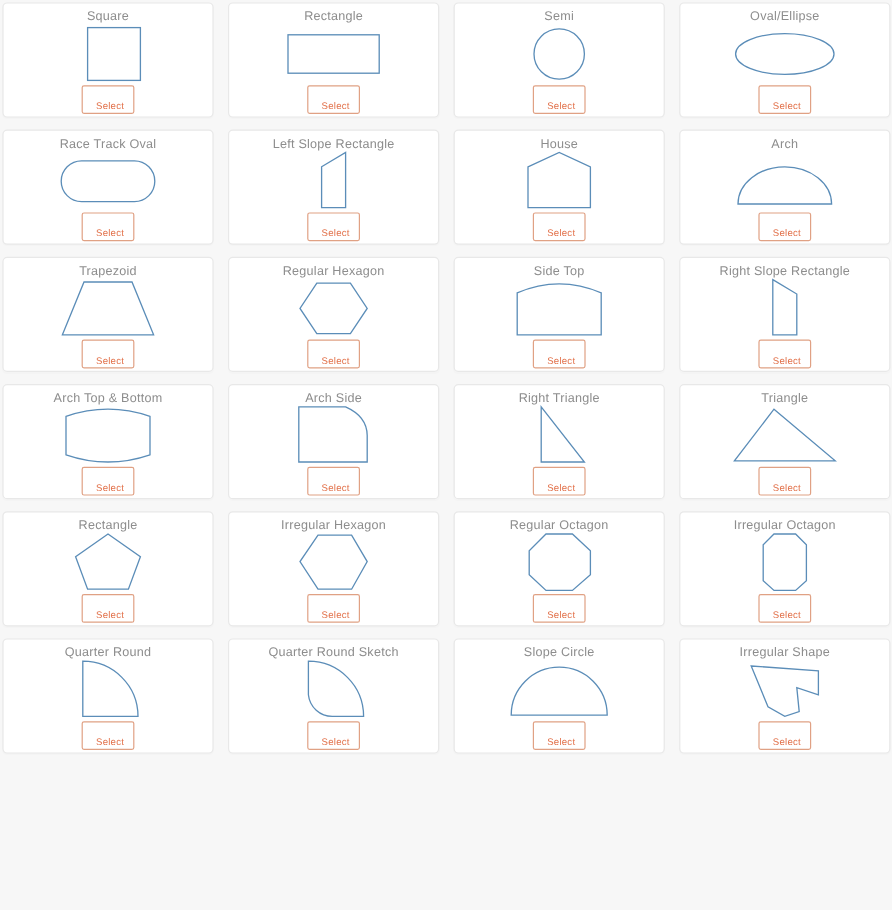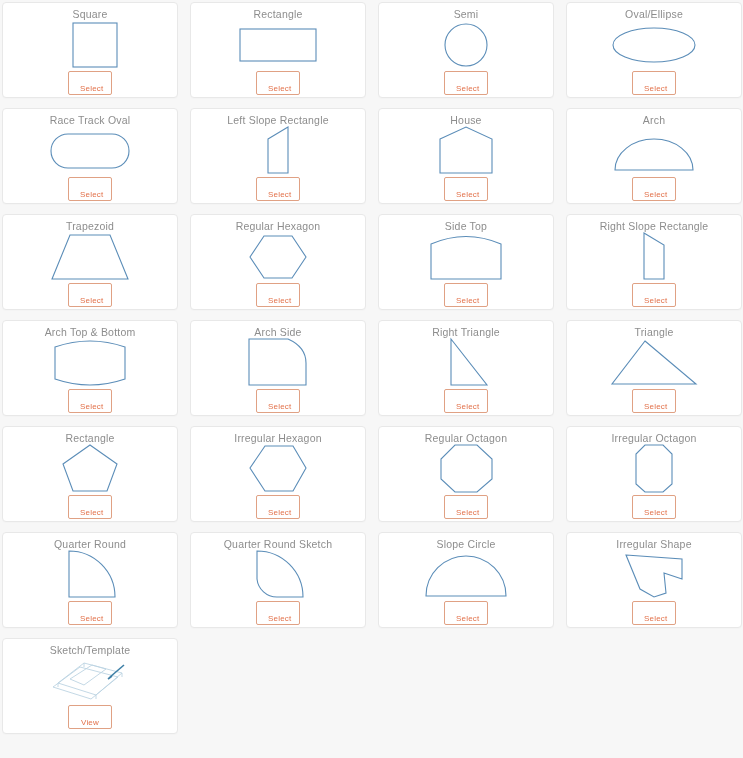--- a/index.html
+++ b/index.html
@@ -301,27 +301,13 @@
     </div>
     <div class="card">
       <div class="card-title">Irregular Shape</div>
       <div class="shape-wrap">
         <svg width="68" height="52" viewBox="0 0 68 52">
           <path class="s" d="M6 6 L62 10 L62 30 L44 24 L46 44 L34 48 L20 40 Z"></path>
         </svg>
       </div>
       <button class="btn">Select</button>
     </div>
-    <div class="card">
-      <div class="card-title">Sketch/Template</div>
-      <div class="shape-wrap">
-        <svg width="84" height="50" viewBox="0 0 84 50">
-          <path class="sk" d="M5 32 L32 12 L70 22 L43 44 Z"></path>
-          <path class="sk" d="M10 28 L36 8 L74 18 L48 40 Z"></path>
-          <path class="sk" d="M10 28 L10 32 M36 8 L36 12 M74 18 L74 22 M48 40 L48 44"></path>
-          <path class="sk" d="M22 24 L44 10 L58 14 L36 30 Z"></path>
-          <path class="pencil" d="M62 22 L76 10"></path>
-          <path class="pencil" d="M60 24 L64 21"></path>
-        </svg>
-      </div>
-      <button class="btn">View</button>
-    </div>
   </div>
 
 </body></html>

